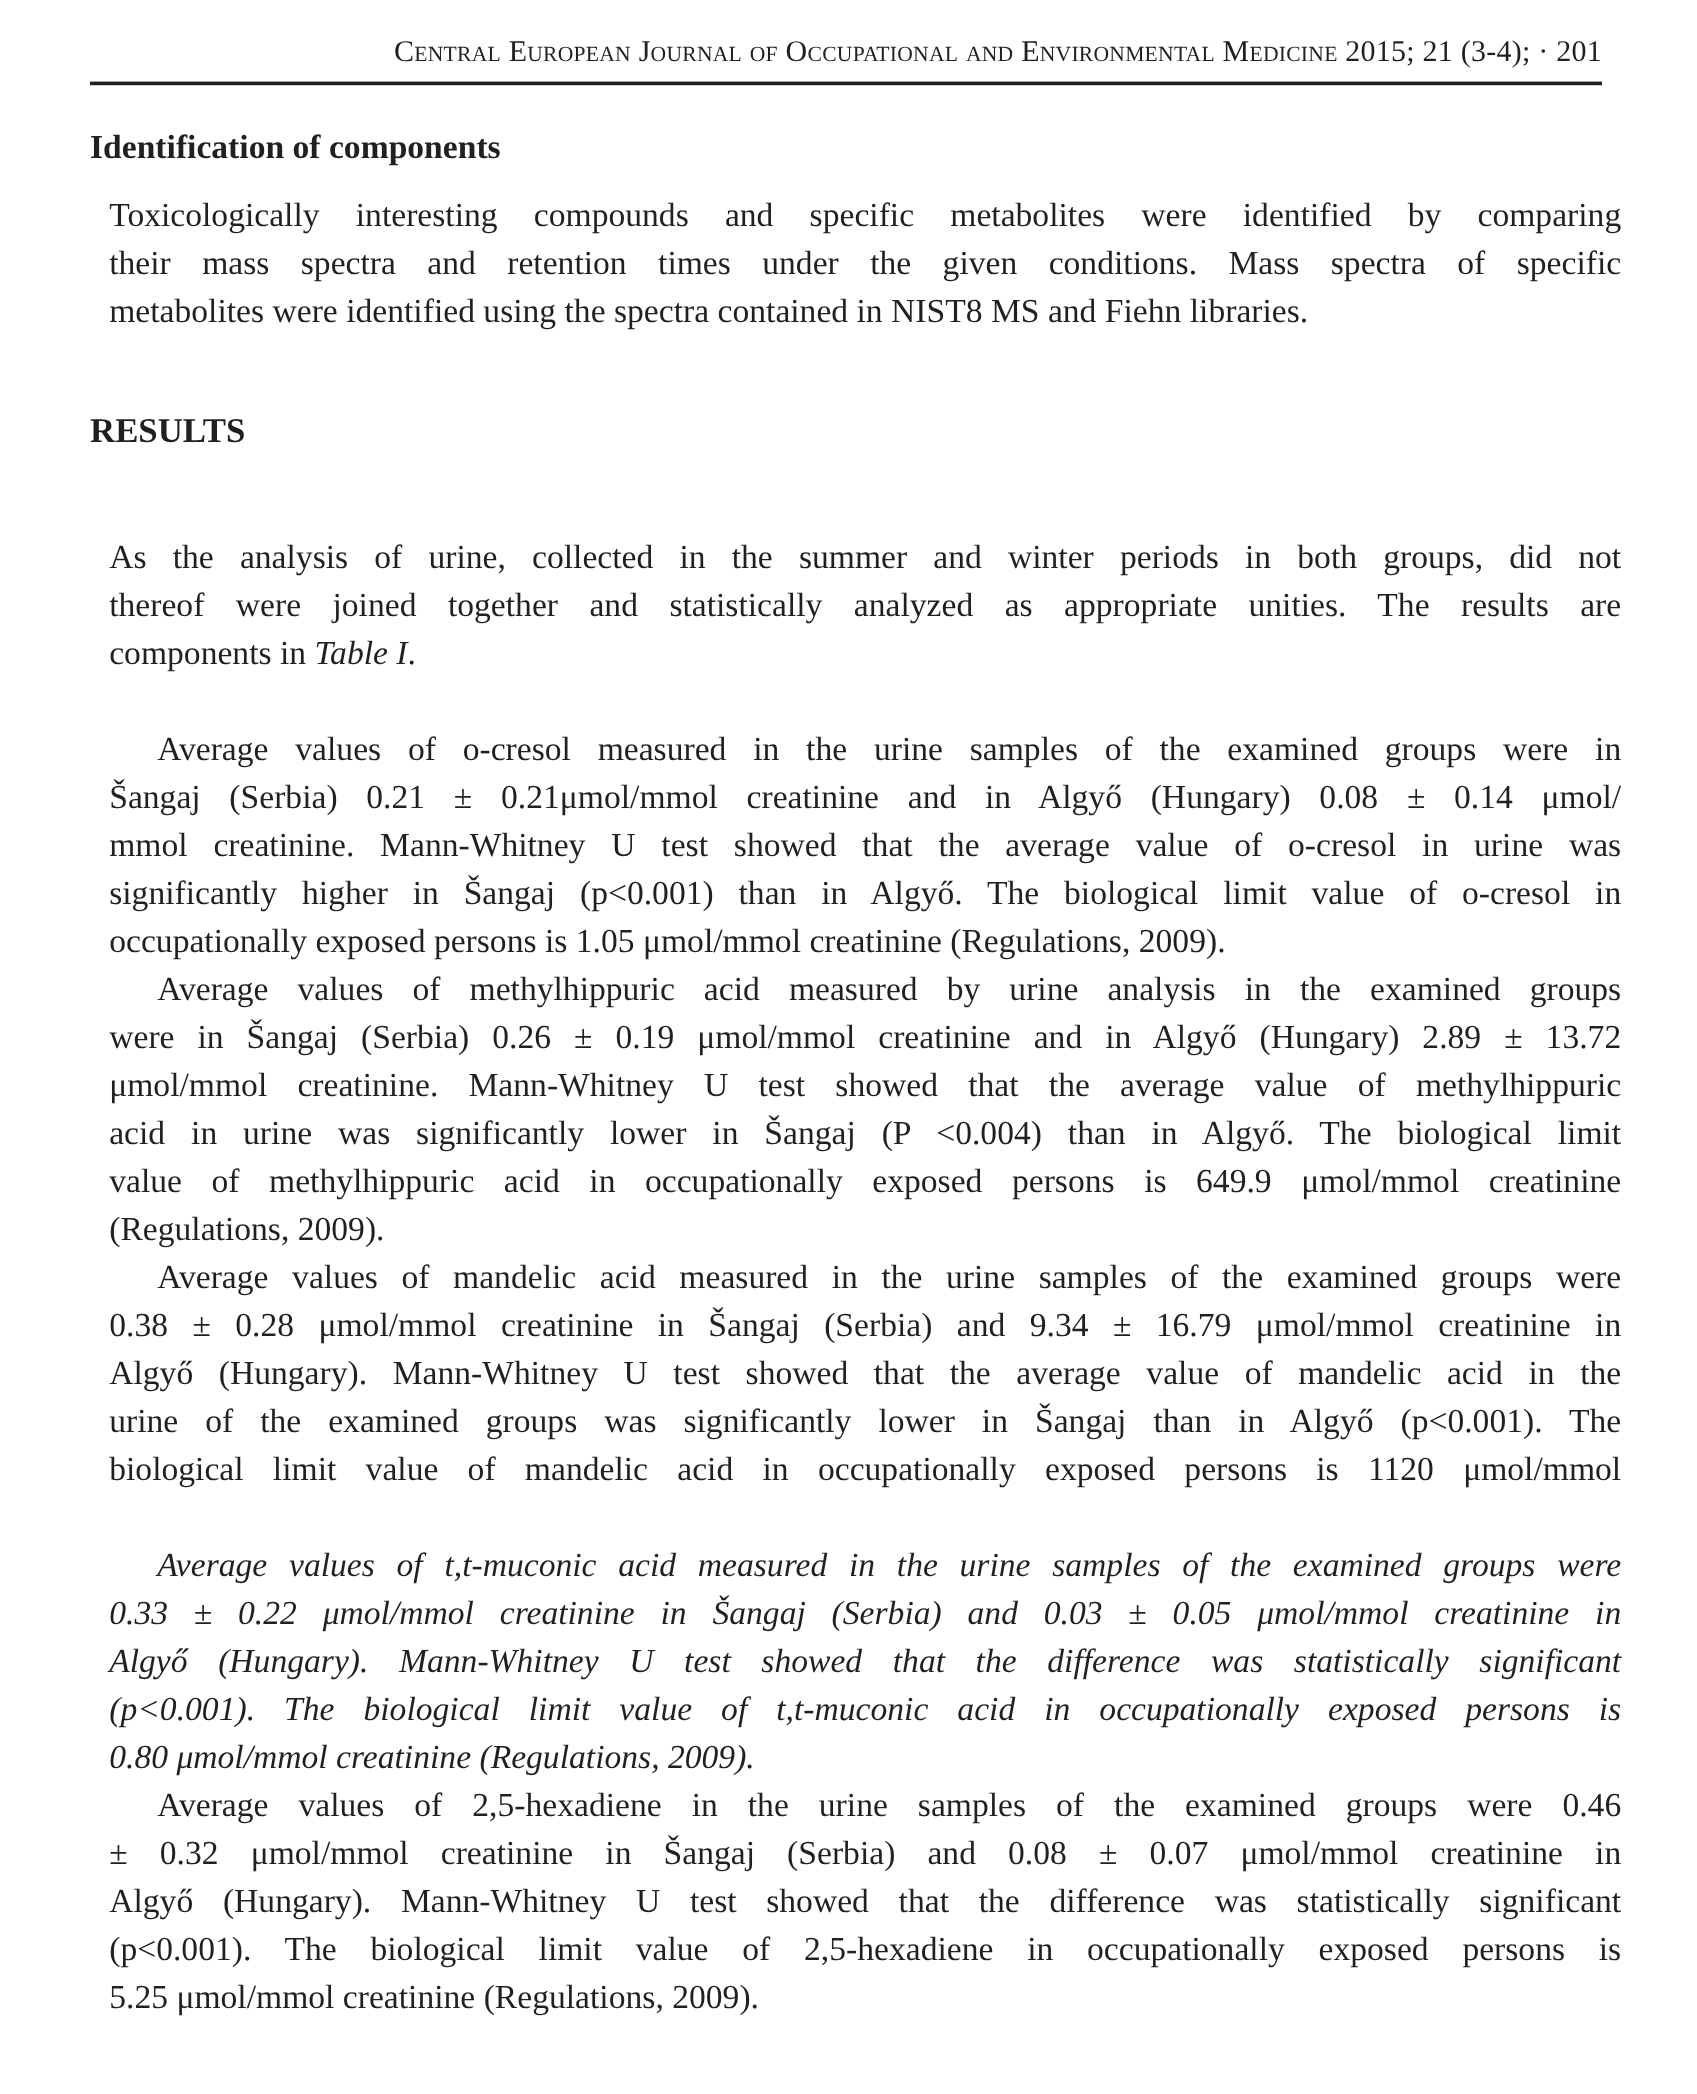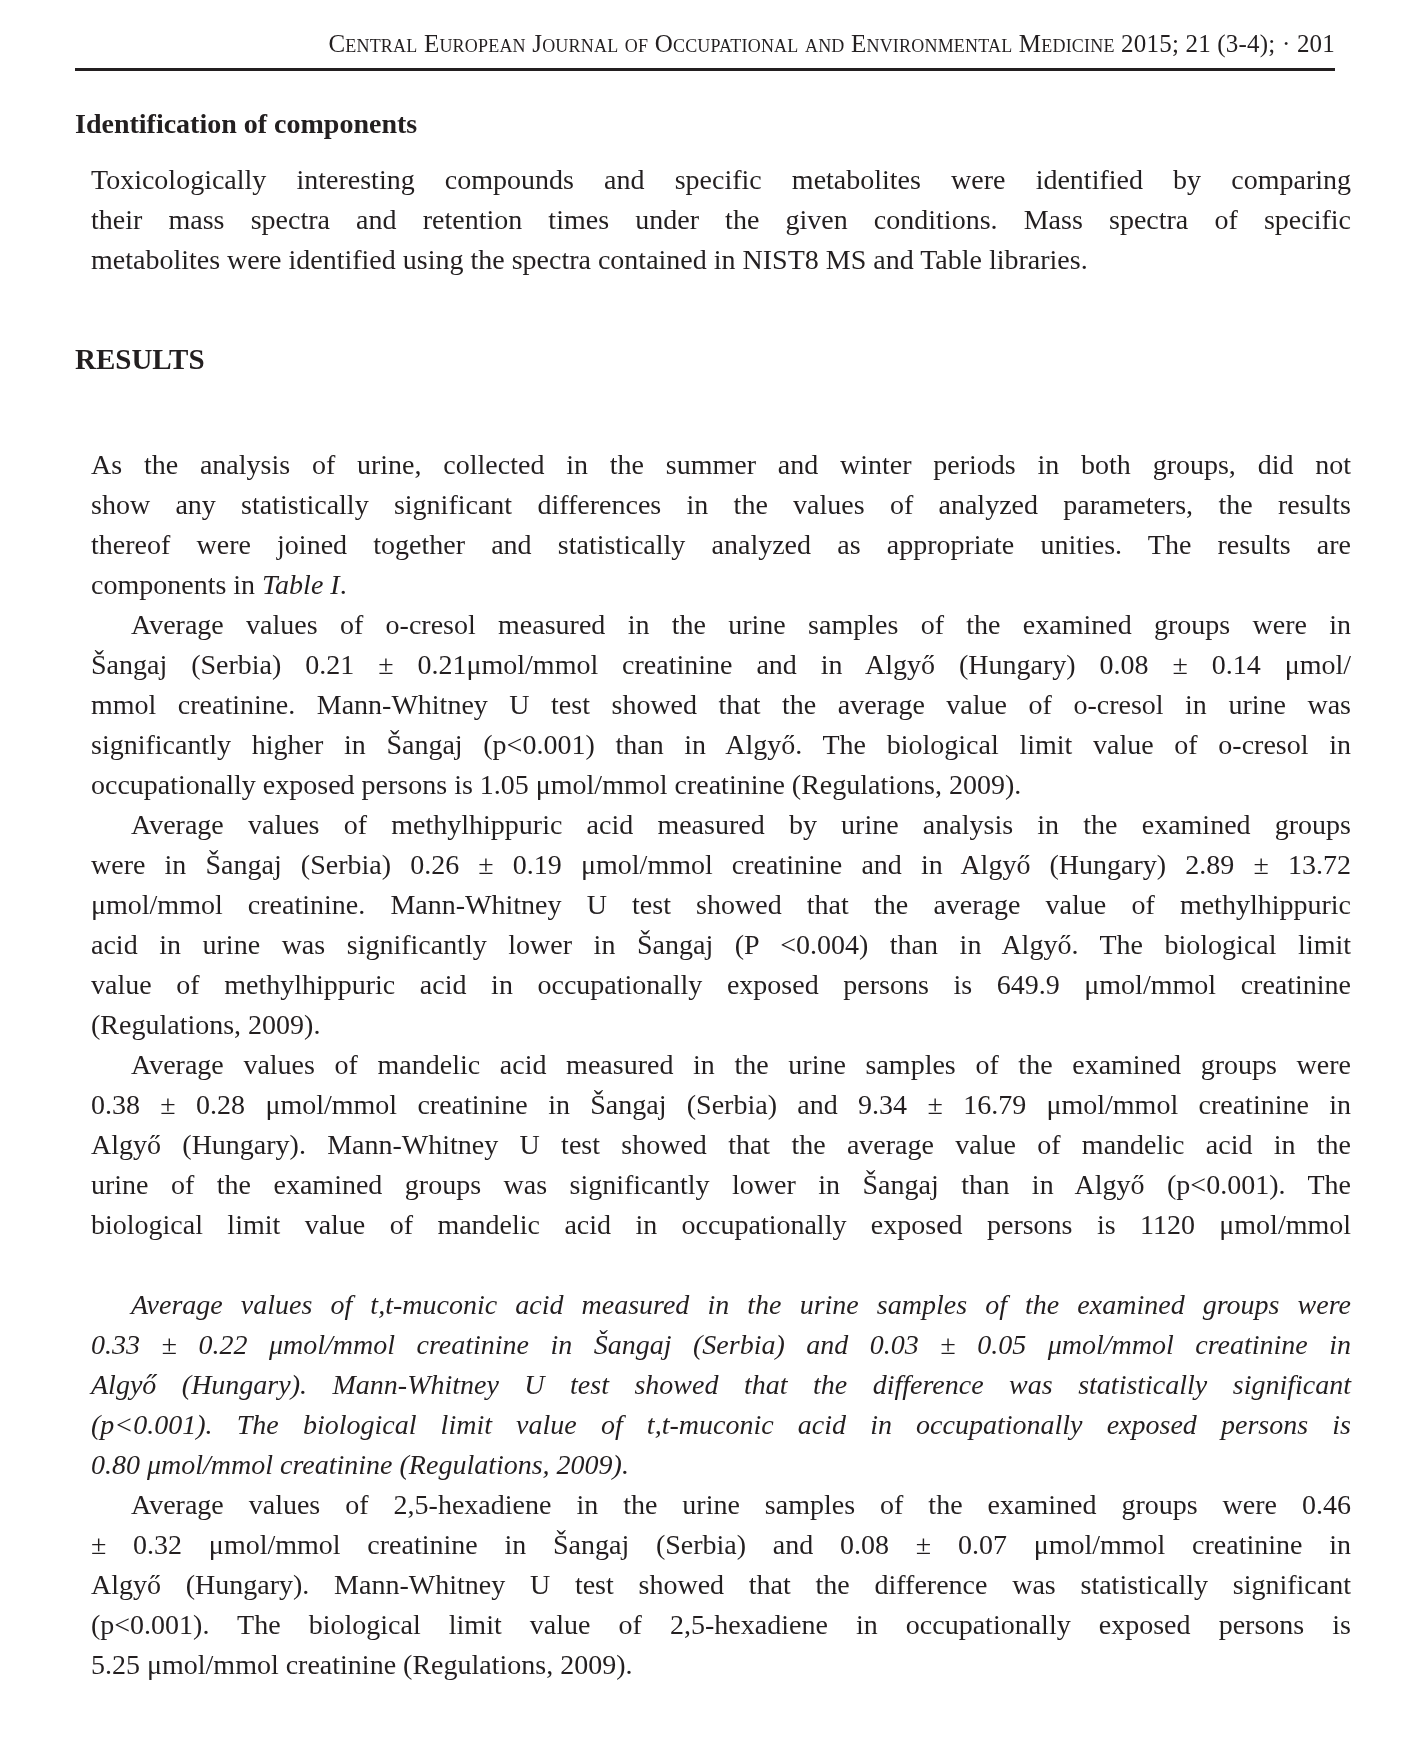--- a/index.html
+++ b/index.html
@@ -28,28 +28,27 @@
 <body>
 
 <div class="page">
   <div class="running-head">Central European Journal of Occupational and Environmental Medicine 2015; 21 (3-4); · 201</div>
   <div class="head-rule"></div>
 
   <h3 class="sub-heading">Identification of components</h3>
   <p class="para p-ident">
     <span class="ln">Toxicologically interesting compounds and specific metabolites were identified by comparing</span>
     <span class="ln">their mass spectra and retention times under the given conditions. Mass spectra of specific</span>
-    <span class="ln last">metabolites were identified using the spectra contained in NIST8 MS and Table libraries.</span>
+    <span class="ln last">metabolites were identified using the spectra contained in NIST8 MS and Fiehn libraries.</span>
   </p>
 
   <h2 class="section-heading">RESULTS</h2>
 
   <p class="para p-intro">
     <span class="ln">As the analysis of urine, collected in the summer and winter periods in both groups, did not</span>
-    <span class="ln">show any statistically significant differences in the values of analyzed parameters, the results</span>
     <span class="ln">thereof were joined together and statistically analyzed as appropriate unities. The results are</span>
     <span class="ln last"><span>components in </span><i>Table I</i><span>.</span></span>
   </p>
 
   <p class="para p-cresol">
     <span class="ln indent">Average values of o-cresol measured in the urine samples of the examined groups were in</span>
     <span class="ln">Šangaj (Serbia) 0.21 ± 0.21μmol/mmol creatinine and in Algyő (Hungary) 0.08 ± 0.14 μmol/</span>
     <span class="ln">mmol creatinine. Mann-Whitney U test showed that the average value of o-cresol in urine was</span>
     <span class="ln">significantly higher in Šangaj (p&lt;0.001) than in Algyő. The biological limit value of o-cresol in</span>
     <span class="ln last">occupationally exposed persons is 1.05 μmol/mmol creatinine (Regulations, 2009).</span>

